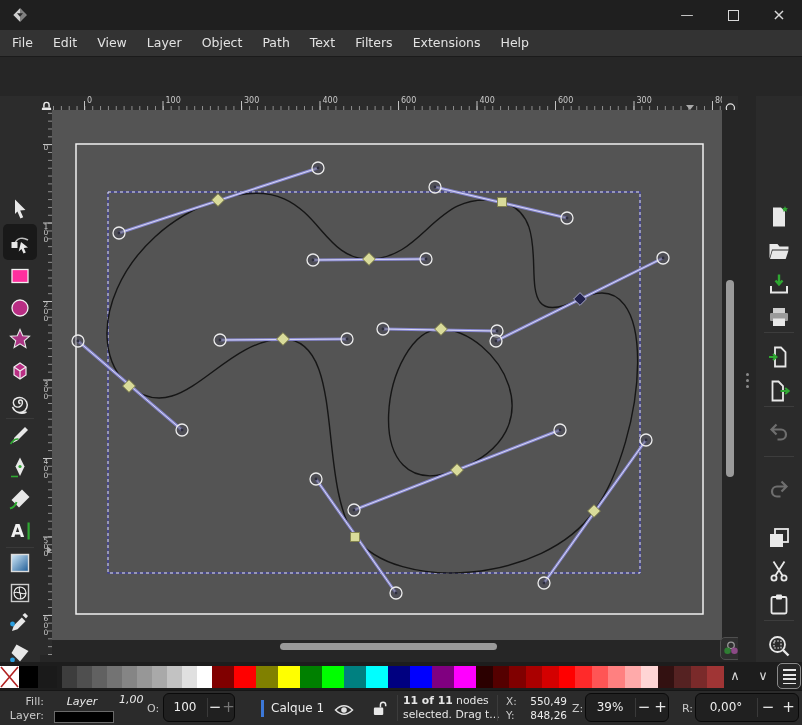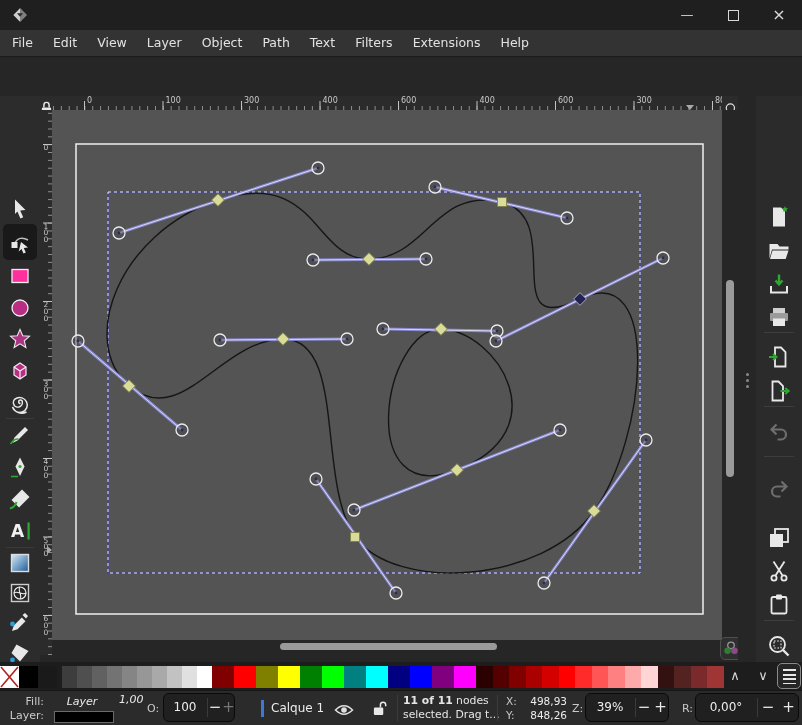--- a/index.html
+++ b/index.html
@@ -675,21 +675,21 @@
     </span>
     <span class="sb-sep" style="left:397px;"></span>
 
     <div class="status-msg">
       <div><b>11 of 11</b><span> nodes</span></div>
       <div>selected. Drag t...</div>
     </div>
     <span class="sb-sep" style="left:497px;"></span>
 
     <span class="sb-lbl" style="left:506px;top:4px;font-size:10.5px;">X:</span>
-    <span class="sb-val" style="left:522px;top:4px;width:45px;text-align:right;font-size:10.5px;">498,93</span>
+    <span class="sb-val" style="left:522px;top:4px;width:45px;text-align:right;font-size:10.5px;">550,49</span>
     <span class="sb-lbl" style="left:506px;top:18px;font-size:10.5px;">Y:</span>
     <span class="sb-val" style="left:522px;top:18px;width:45px;text-align:right;font-size:10.5px;">848,26</span>
 
     <span class="sb-lbl" style="left:572px;top:11px;">Z:</span>
     <div class="spin" style="left:585px;width:84px;">
       <span class="v" style="left:0;width:48px;">39%</span>
       <span class="dv" style="left:49px;"></span>
       <span class="b" style="left:50px;width:16px;">−</span>
       <span class="b" style="left:67px;width:15px;">+</span>
     </div>

